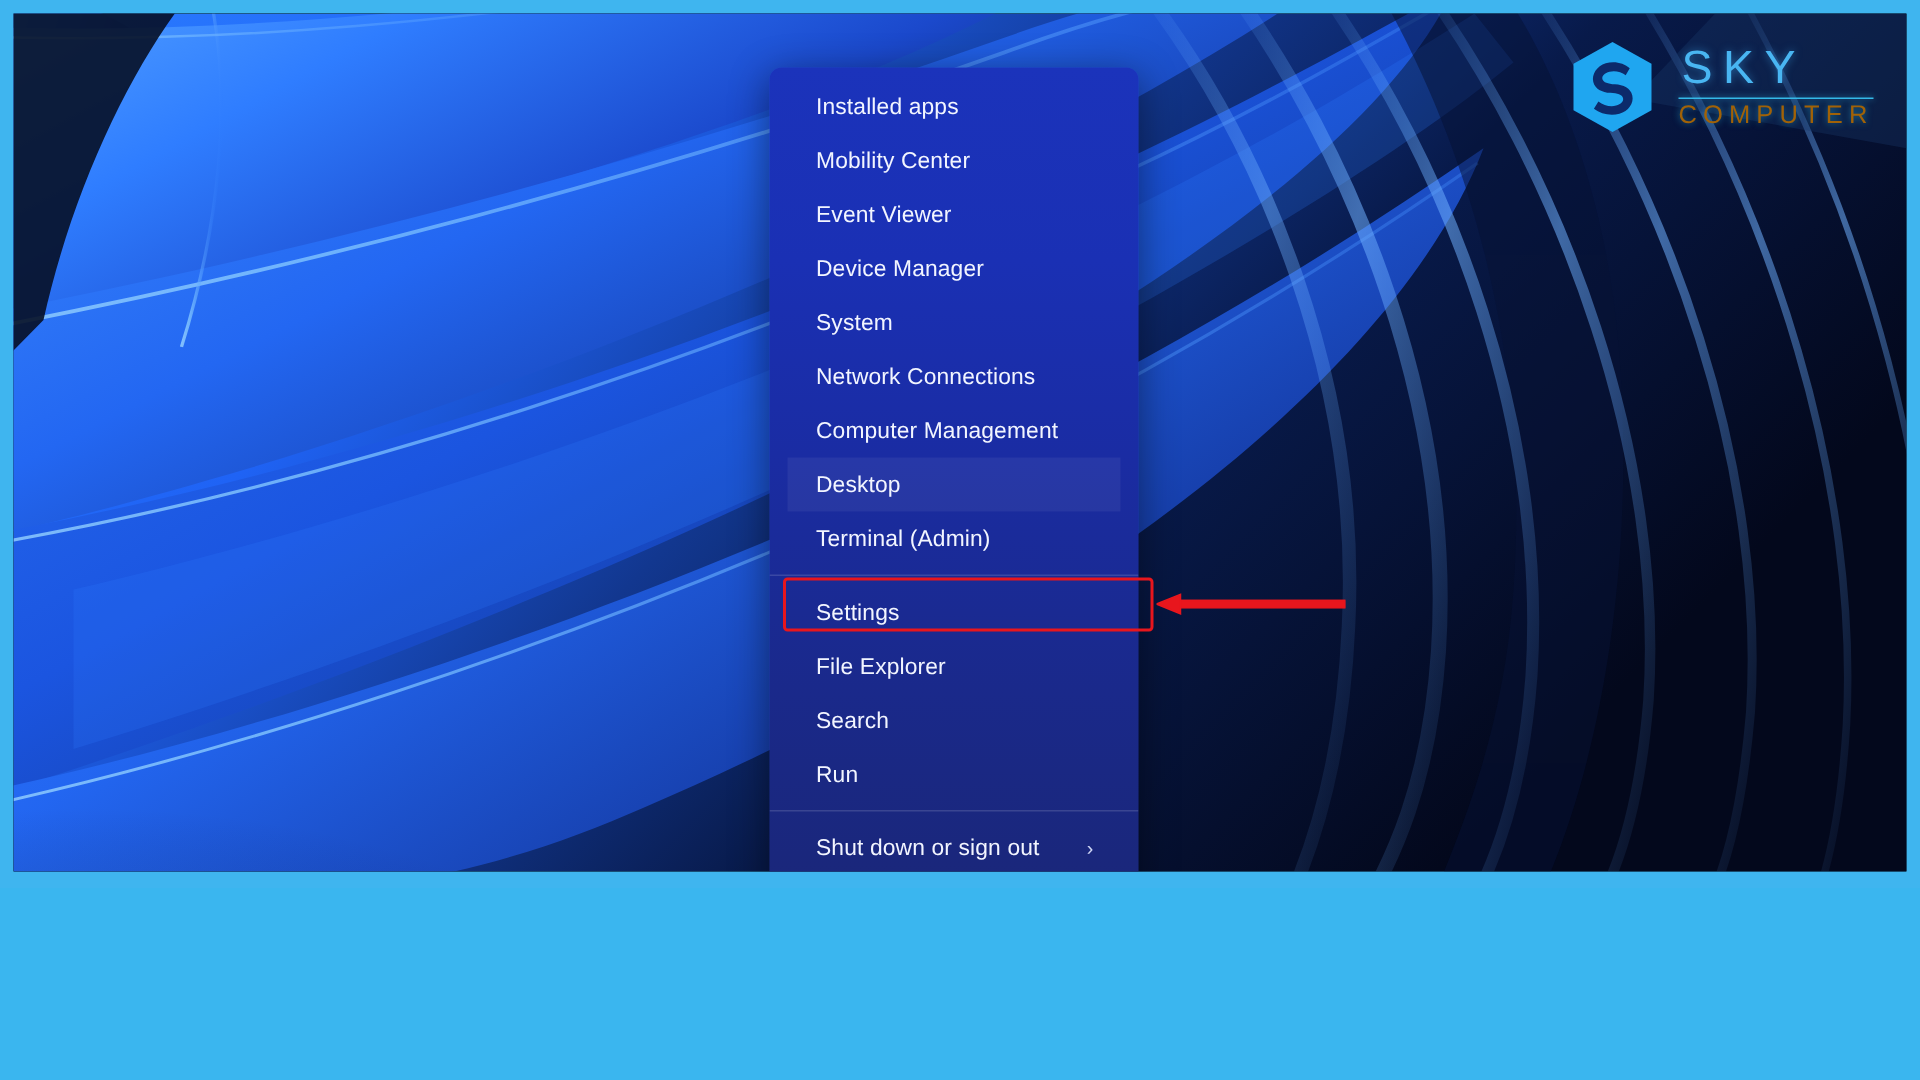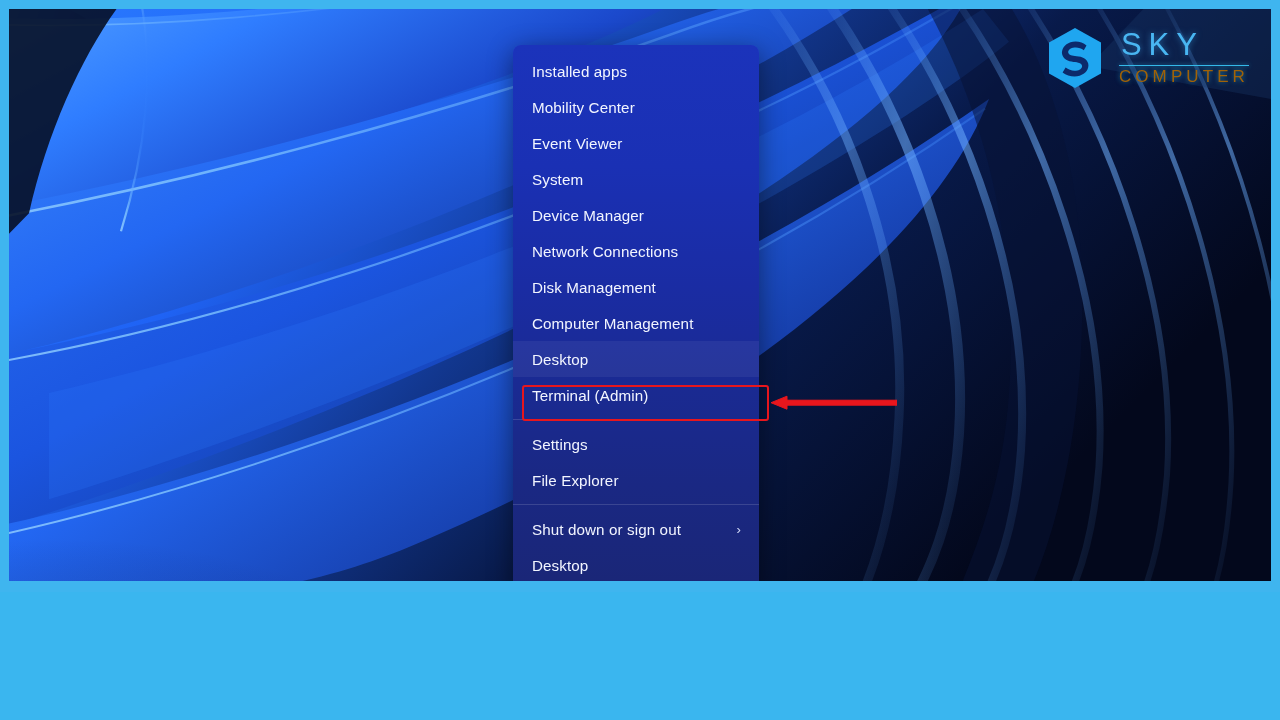--- a/index.html
+++ b/index.html
@@ -60,21 +60,21 @@
         #1b33bb 0%,
         #1a30b4 22%,
         #1a2ca3 44%,
         #1a2a92 62%,
         #1a2883 80%,
         #1a2676 100%);
     box-shadow:0 6px 26px rgba(0,0,0,.45);
     overflow:hidden;
     z-index:20;
   }
-  .menu-group{ padding:2px 0; }
+  .menu-group{ padding:2px 12px; }
   .menu-sep{
     height:1px; margin:4px 0;
     background:rgba(255,255,255,.14);
   }
   .menu-item{
     position:relative;
     height:36px;
     display:flex; align-items:center;
     padding:0 14px 0 19px;
     color:#f2f5ff;
@@ -238,50 +238,53 @@
         <div class="menu-item">
           <span class="label">Installed apps</span>
         </div>
         <div class="menu-item">
           <span class="label">Mobility Center</span>
         </div>
         <div class="menu-item">
           <span class="label">Event Viewer</span>
         </div>
         <div class="menu-item">
+          <span class="label">Device Manager</span>
+        </div>
+        <div class="menu-item">
           <span class="label">System</span>
         </div>
         <div class="menu-item">
-          <span class="label">Device Manager</span>
-        </div>
-        <div class="menu-item">
           <span class="label">Network Connections</span>
-        </div>
-        <div class="menu-item">
-          <span class="label">Disk Management</span>
         </div>
         <div class="menu-item">
           <span class="label">Computer Management</span>
         </div>
         <div class="menu-item selected">
           <span class="label">Desktop</span>
         </div>
         <div class="menu-item">
           <span class="label">Terminal (Admin)</span>
         </div>
       </div>
 
       <div class="menu-sep"></div>
 
       <div class="menu-group">
         <div class="menu-item">
           <span class="label">Settings</span>
         </div>
         <div class="menu-item">
           <span class="label">File Explorer</span>
+        </div>
+        <div class="menu-item">
+          <span class="label">Search</span>
+        </div>
+        <div class="menu-item">
+          <span class="label">Run</span>
         </div>
       </div>
 
       <div class="menu-sep"></div>
 
       <div class="menu-group">
         <div class="menu-item">
           <span class="label">Shut down or sign out</span>
           <span class="chev">›</span>
         </div>

